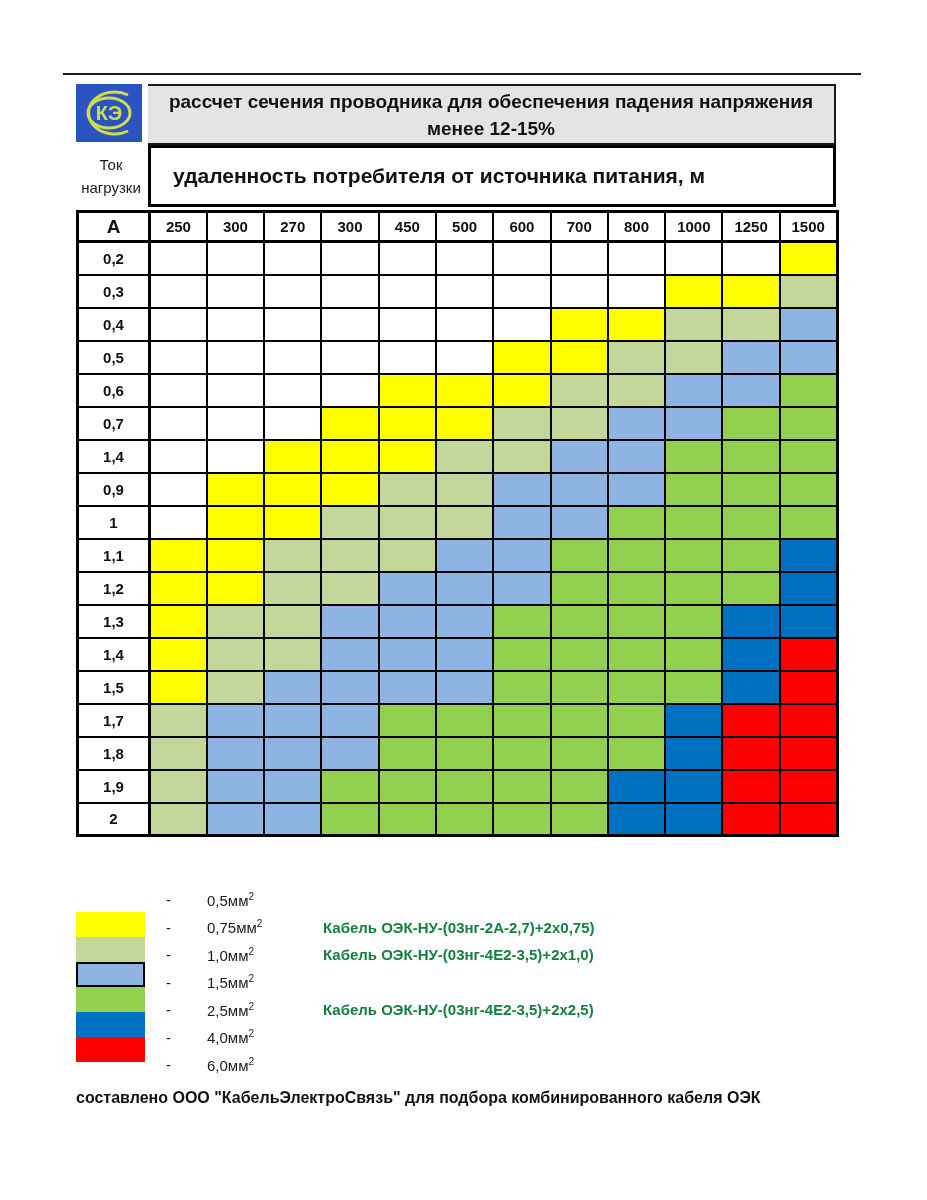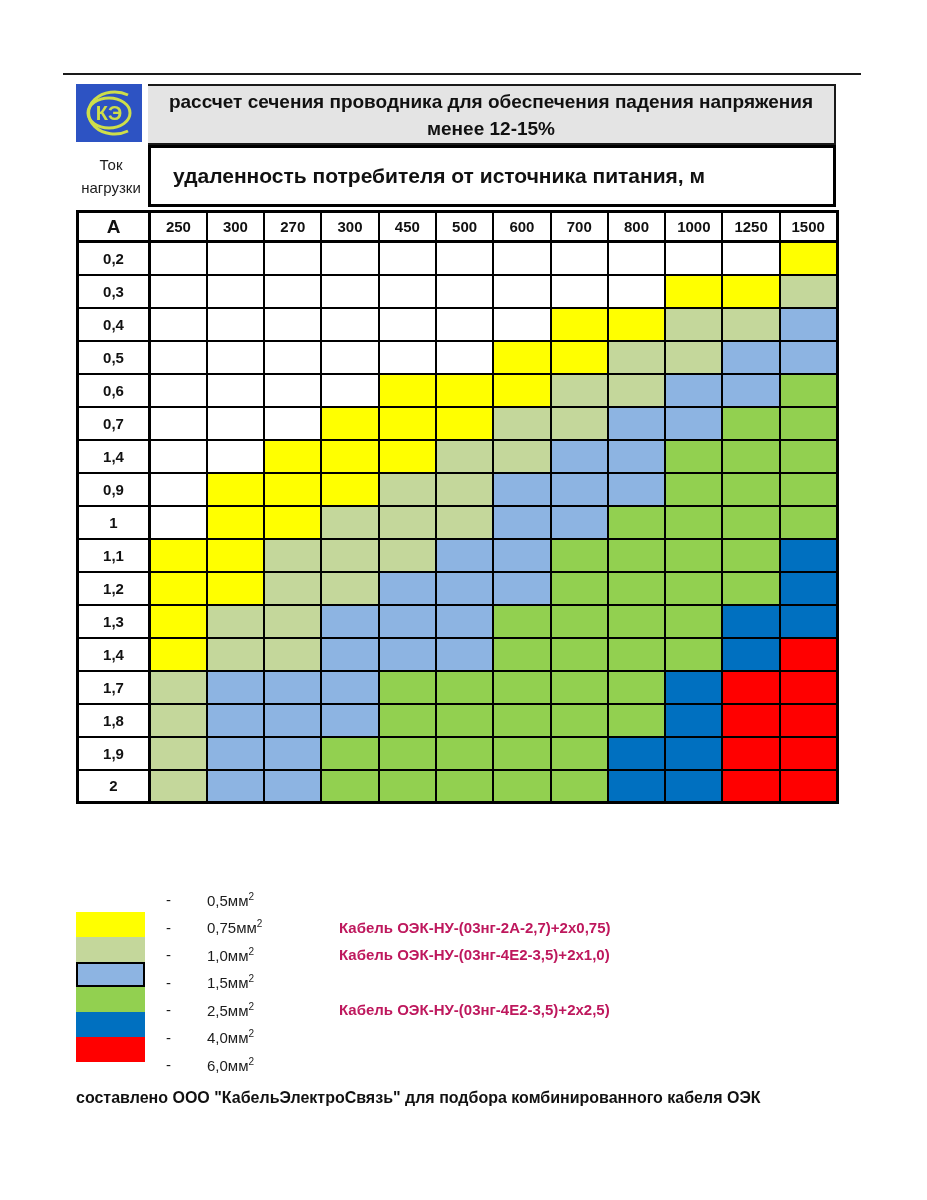--- a/index.html
+++ b/index.html
@@ -38,21 +38,21 @@
 
   .swatch-stack { position:absolute; left:76px; top:912px; width:69px; }
   .swatch { height:25px; }
   .swatch.bordered { border:2px solid #000; box-sizing:border-box; }
 
   .legend-rows { position:absolute; left:166px; top:886px; }
   .legend-row { height:27.5px; display:flex; align-items:center; font-size:15px; color:#1c1c1c; }
   .legend-dash { width:41px; }
   .legend-label { width:116px; }
   .legend-label sup { font-size:10px; }
-  .legend-cable { font-weight:bold; font-size:15px; color:#be185d; white-space:nowrap;margin-left:16px; }
+  .legend-cable { font-weight:bold; font-size:15px; color:#15803d; white-space:nowrap; }
 
   .footer { position:absolute; left:76px; top:1089px; font-weight:bold; font-size:16px; color:#111; white-space:nowrap; }
 </style>
 </head>
 <body>
 
 <div class="page">
 
   <div class="topline"></div>
 
@@ -301,20 +301,35 @@
           <td class="cell" style="background: rgb(141, 180, 226);"></td>
           <td class="cell" style="background: rgb(141, 180, 226);"></td>
           <td class="cell" style="background: rgb(146, 208, 80);"></td>
           <td class="cell" style="background: rgb(146, 208, 80);"></td>
           <td class="cell" style="background: rgb(146, 208, 80);"></td>
           <td class="cell" style="background: rgb(146, 208, 80);"></td>
           <td class="cell" style="background: rgb(0, 112, 192);"></td>
           <td class="cell" style="background: rgb(255, 0, 0);"></td>
         </tr>
         <tr>
+          <td class="rowlabel">1,5</td>
+          <td class="cell" style="background: rgb(255, 255, 0);"></td>
+          <td class="cell" style="background: rgb(196, 215, 155);"></td>
+          <td class="cell" style="background: rgb(141, 180, 226);"></td>
+          <td class="cell" style="background: rgb(141, 180, 226);"></td>
+          <td class="cell" style="background: rgb(141, 180, 226);"></td>
+          <td class="cell" style="background: rgb(141, 180, 226);"></td>
+          <td class="cell" style="background: rgb(146, 208, 80);"></td>
+          <td class="cell" style="background: rgb(146, 208, 80);"></td>
+          <td class="cell" style="background: rgb(146, 208, 80);"></td>
+          <td class="cell" style="background: rgb(146, 208, 80);"></td>
+          <td class="cell" style="background: rgb(0, 112, 192);"></td>
+          <td class="cell" style="background: rgb(255, 0, 0);"></td>
+        </tr>
+        <tr>
           <td class="rowlabel">1,7</td>
           <td class="cell" style="background: rgb(196, 215, 155);"></td>
           <td class="cell" style="background: rgb(141, 180, 226);"></td>
           <td class="cell" style="background: rgb(141, 180, 226);"></td>
           <td class="cell" style="background: rgb(141, 180, 226);"></td>
           <td class="cell" style="background: rgb(146, 208, 80);"></td>
           <td class="cell" style="background: rgb(146, 208, 80);"></td>
           <td class="cell" style="background: rgb(146, 208, 80);"></td>
           <td class="cell" style="background: rgb(146, 208, 80);"></td>
           <td class="cell" style="background: rgb(146, 208, 80);"></td>

